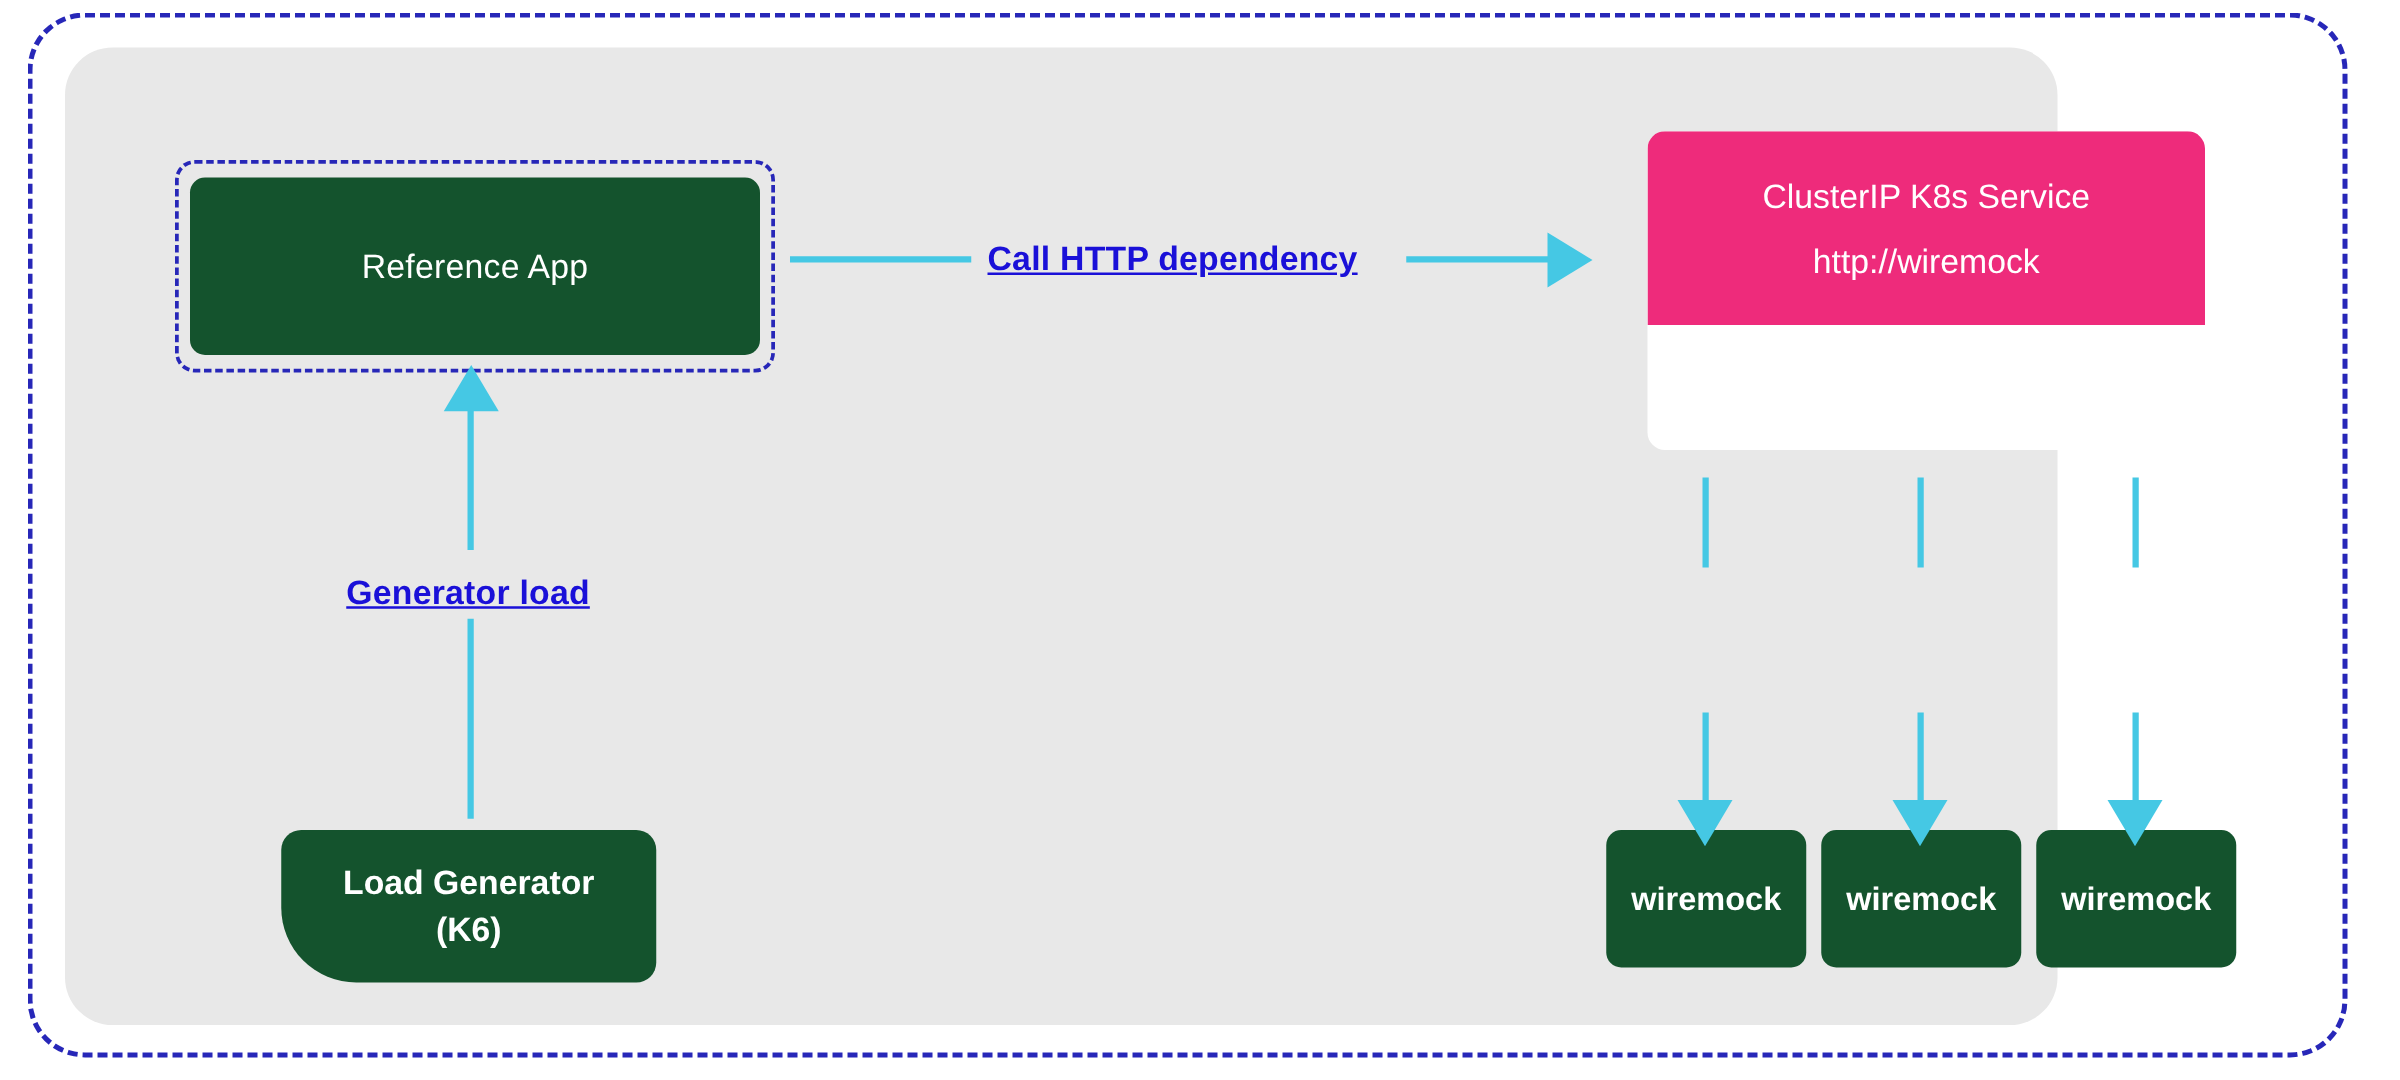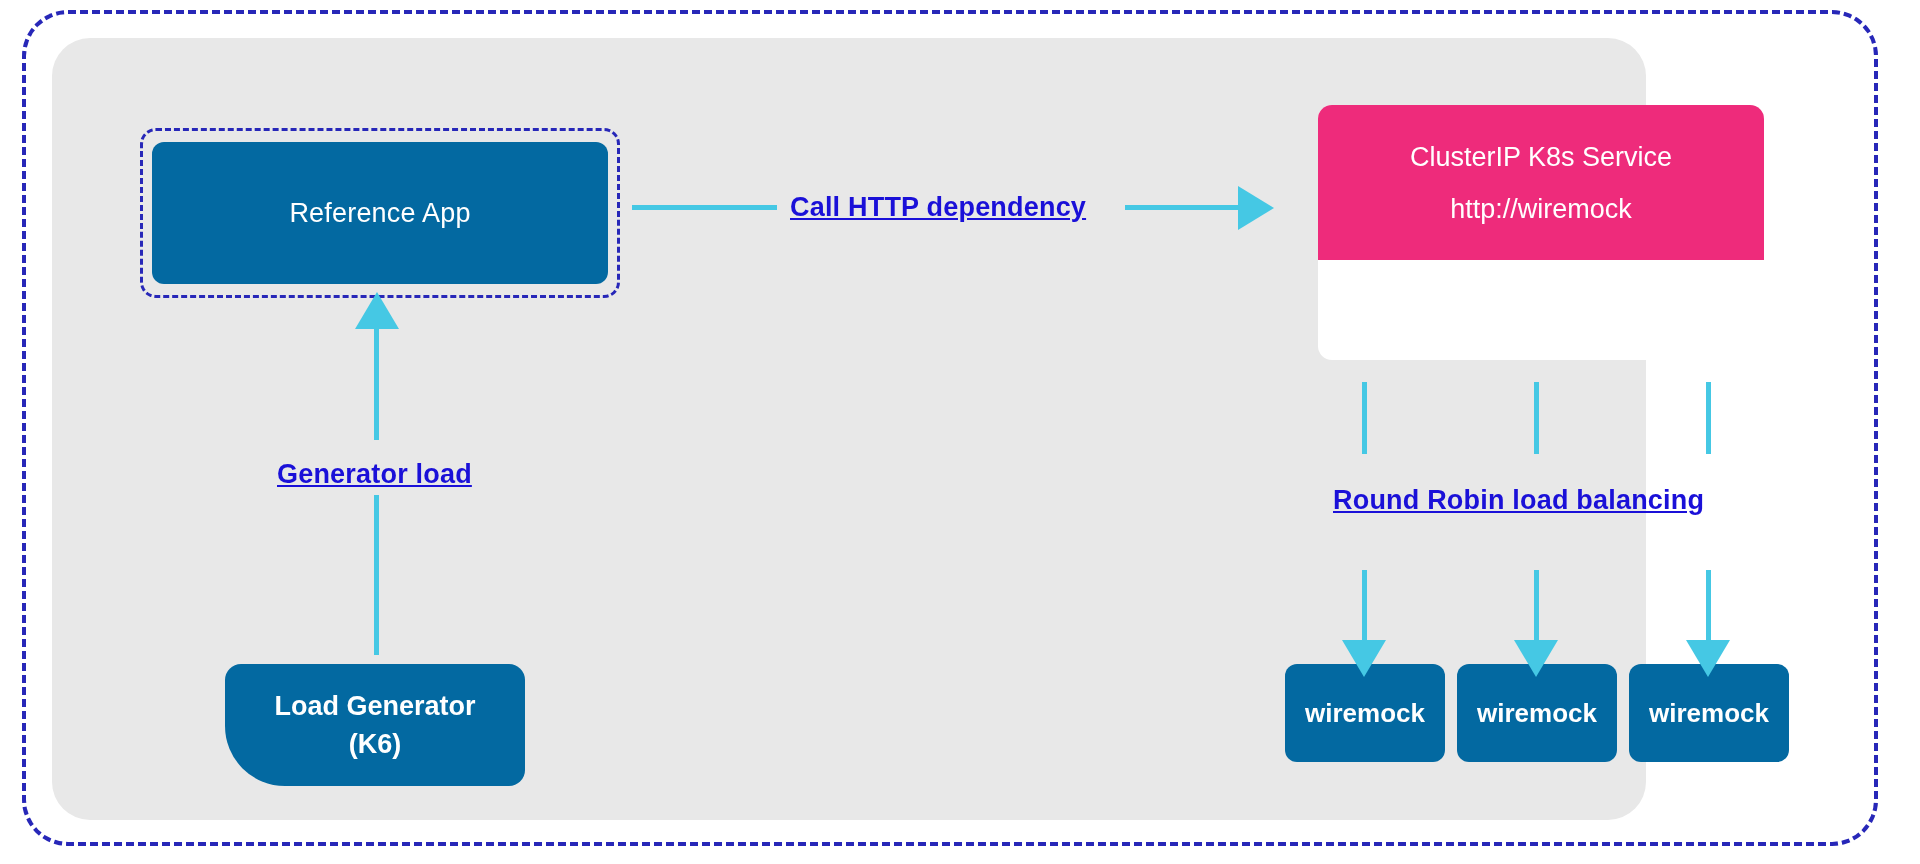--- a/index.html
+++ b/index.html
@@ -35,21 +35,21 @@
   .node{
     position:absolute;
     box-sizing:border-box;
     display:flex;
     flex-direction:column;
     align-items:center;
     justify-content:center;
     text-align:center;
     color:#ffffff;
   }
-  .blue-box{ background:#0369a1; border-radius:10px; }
+  .blue-box{ background:#14532d; border-radius:10px; }
 
   
   .ref-wrapper{
     position:absolute;
     left:140px; top:128px;
     width:480px; height:170px;
     border:3px dashed #2727B8;
     border-radius:16px;
     box-sizing:border-box;
   }
@@ -64,21 +64,21 @@
   
   .loadgen{
     left:225px; top:664px;
     width:300px; height:122px;
     border-radius:16px 16px 16px 60px;
   }
   .loadgen .l{ font-size:27px; font-weight:700; line-height:38px;}
 
   
   .wm{
-    width:160px; height:98px;
+    width:160px; height:110px;
     top:664px;
     border-radius:12px;
     font-size:26px; font-weight:700;
   }
   .wm1{ left:1285px; }
   .wm2{ left:1457px; }
   .wm3{ left:1629px; }
 
   
   .svc-card{
@@ -195,21 +195,20 @@
 
   <div class="cy-line v-line-gen-a"></div>
   <div class="cy-line v-line-gen-b"></div>
   <div class="cy-arrow v-arrow-gen"></div>
   <div class="label lbl-gen">Generator load</div>
 
   <div class="cy-line v-top col1-l"></div>
   <div class="cy-line v-top col2-l"></div>
   <div class="cy-line v-top col3-l"></div>
 
-  <div class="label lbl-rr">Round Robin load balancing</div>
 
   <div class="cy-line v-bot col1-l"></div>
   <div class="cy-line v-bot col2-l"></div>
   <div class="cy-line v-bot col3-l"></div>
 
   <div class="cy-arrow v-arrow-down col1-a"></div>
   <div class="cy-arrow v-arrow-down col2-a"></div>
   <div class="cy-arrow v-arrow-down col3-a"></div>
 
 </div>

